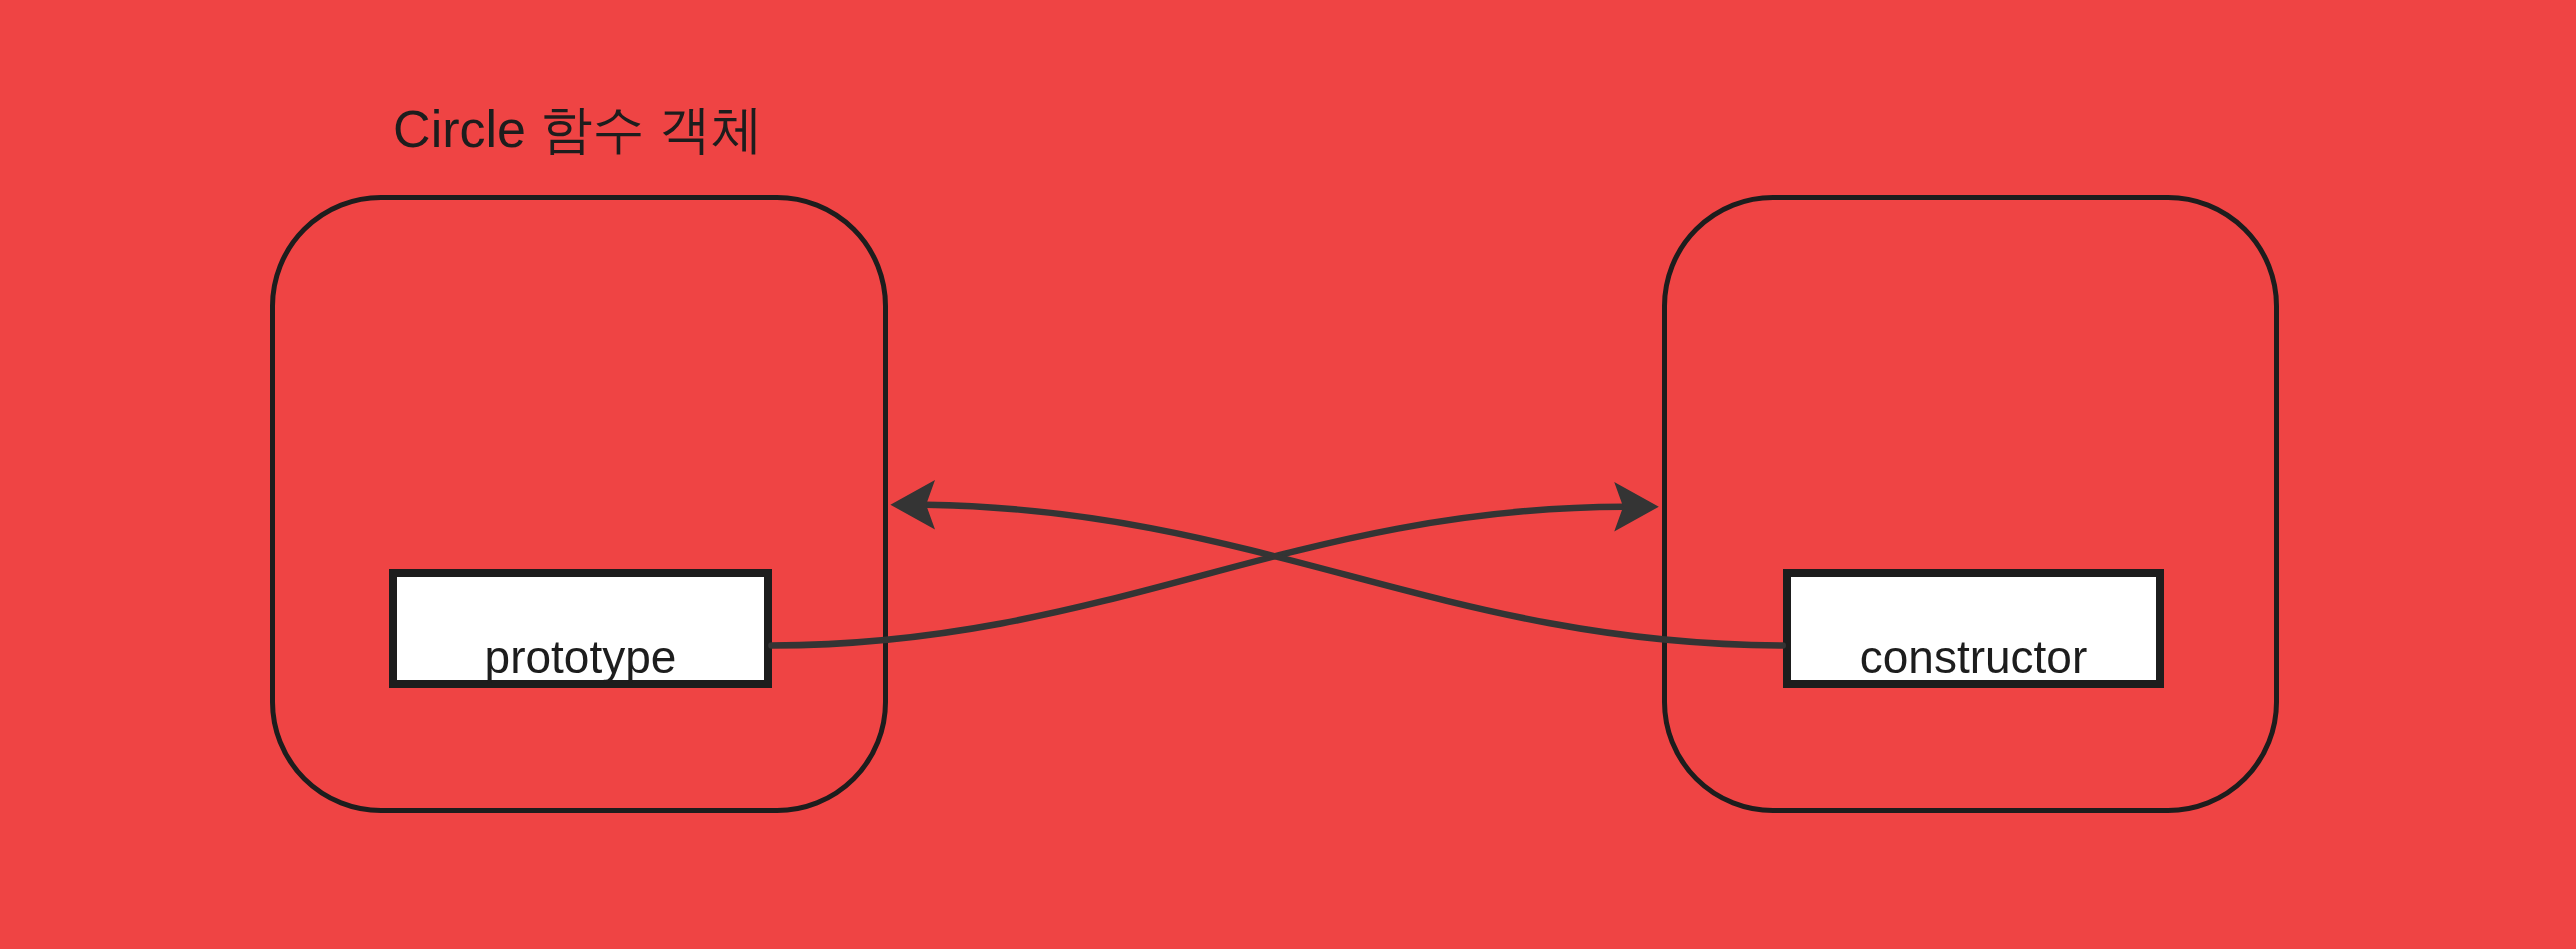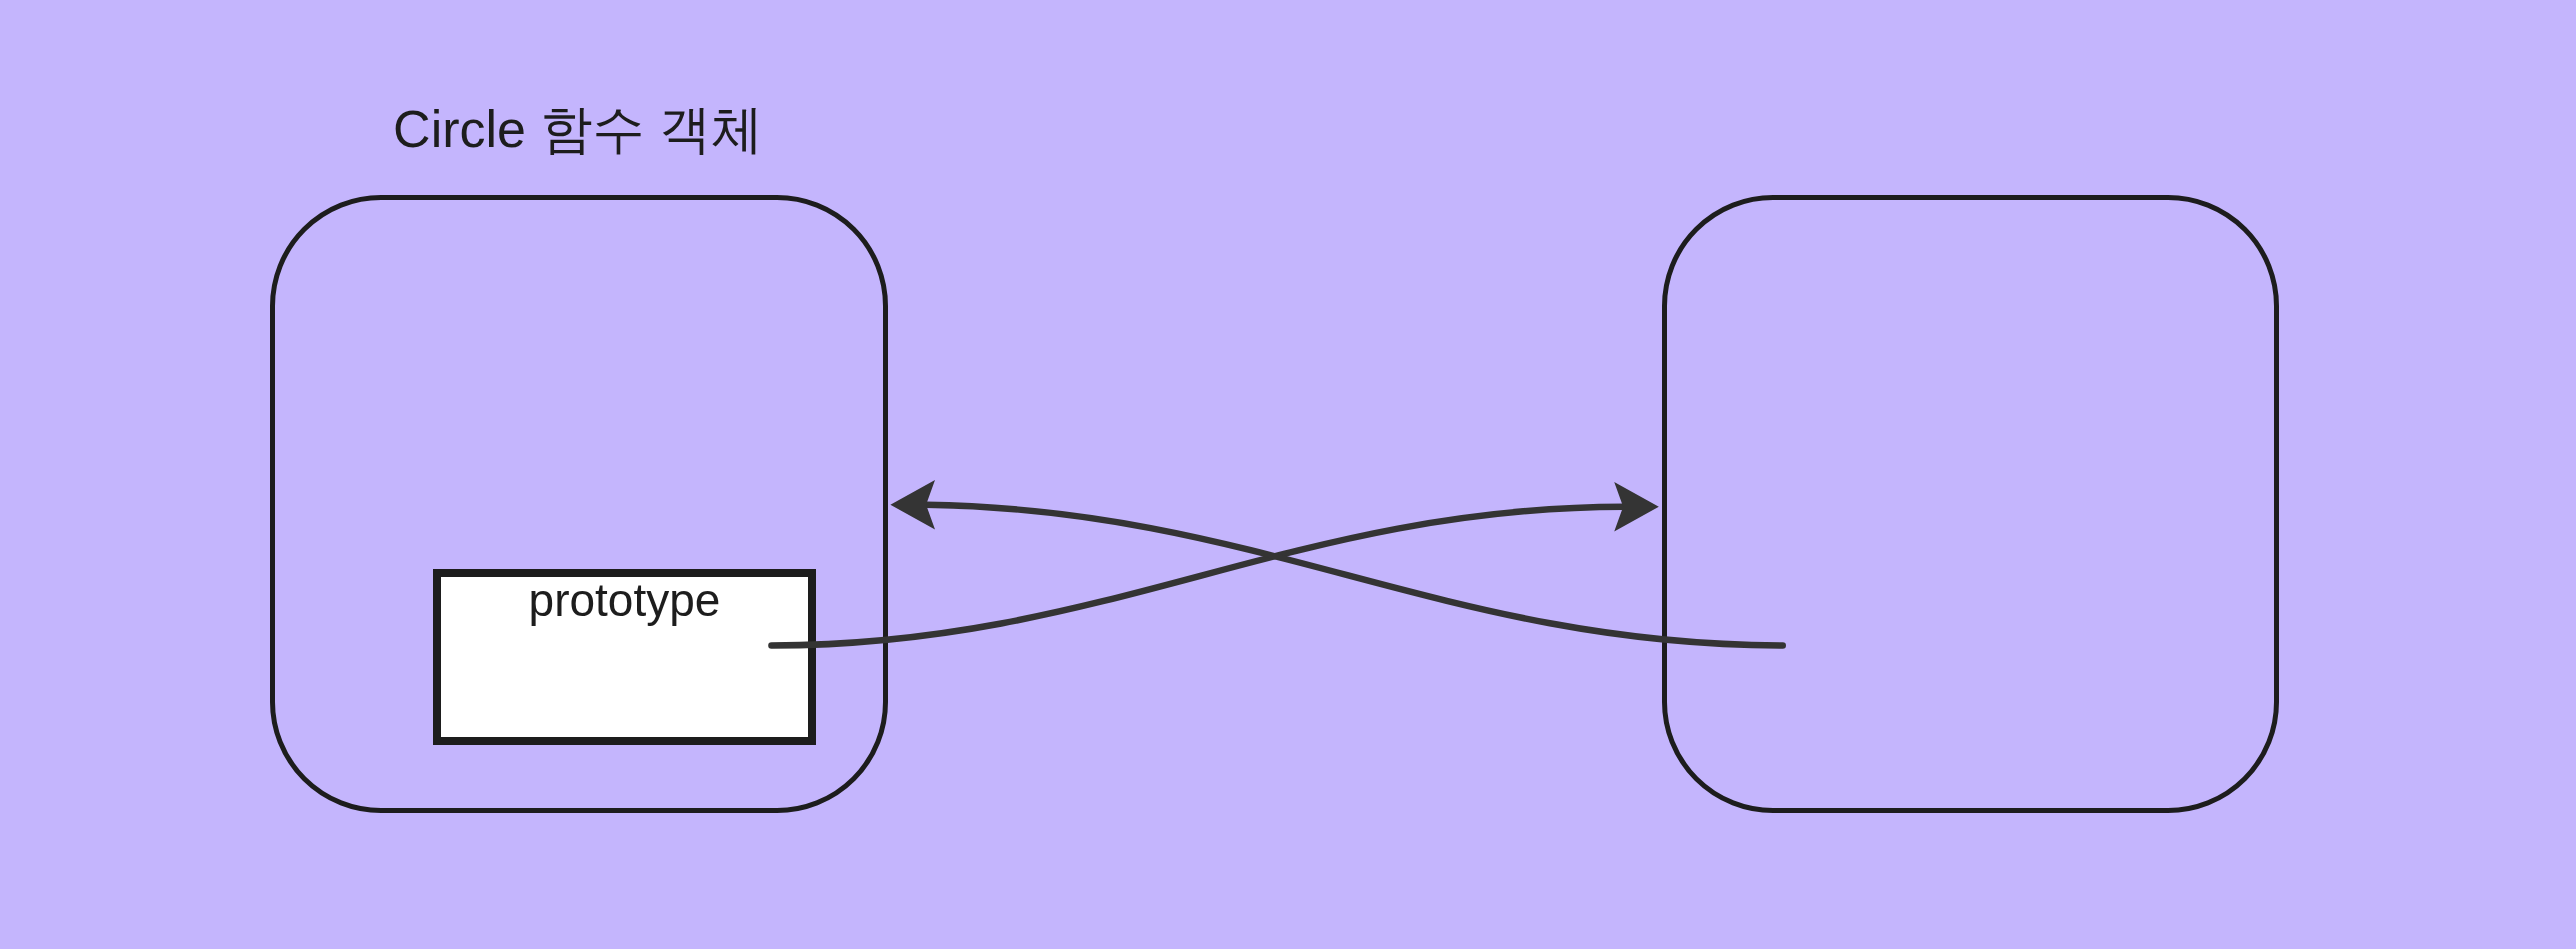--- a/index.html
+++ b/index.html
@@ -4,21 +4,21 @@
 <style>
   html, body {
     margin: 0;
     padding: 0;
     background: #ffffff;
   }
   #diagram-canvas {
     position: relative;
     width: 2576px;
     height: 950px;
-    background: #c4b5fd;
+    background: #ef4444;
     overflow: hidden;
     font-family: "Liberation Sans", "DejaVu Sans", sans-serif;
     color: #1d1d1d;
   }
   .object-title {
     position: absolute;
     top: 99px;
     transform: translateX(-50%);
     white-space: nowrap;
     font-size: 52px;
@@ -36,28 +36,27 @@
     border: 5px solid #1d1d1d;
     border-radius: 111px;
     box-sizing: border-box;
     background: transparent;
   }
   #left-container  { left: 270px; width: 618px; }
   #right-container { left: 1662px; width: 617px; }
   .member-box {
     position: absolute;
     top: 569px;
-    height: 176px;
+    height: 119px;
     border: 8px solid #1d1d1d;
     box-sizing: border-box;
     background: #ffffff;
     display: flex;
-    align-items: flex-start;
+    align-items: flex-end;
     justify-content: center;
-    margin-left: 44px;
   }
   #prototype-box   { left: 389px;  width: 383px; }
   #constructor-box { left: 1783px; width: 381px; }
   .member-label {
     font-size: 46px;
     line-height: 1;
     color: #1d1d1d;
     white-space: nowrap;
   }
   #arrows-layer {
@@ -78,20 +77,23 @@
 
 
   <div id="left-container" class="object-container"></div>
 
   <div id="right-container" class="object-container"></div>
 
   <div id="prototype-box" class="member-box">
     <span class="member-label">prototype</span>
   </div>
 
+  <div id="constructor-box" class="member-box">
+    <span class="member-label">constructor</span>
+  </div>
 
   <svg id="arrows-layer" viewBox="0 0 2598 958">
 
     <path d="M 778 651 C 1120 650, 1300 512, 1638 511" fill="none" stroke-width="6.5" stroke-linecap="round" stroke="#343434"></path>
     <path d="M 1673 511 L 1628 486 L 1637 511 L 1628 536 Z" stroke="none" fill="#343434"></path>
 
     <path d="M 1798 651 C 1456 650, 1272 514, 934 509" fill="none" stroke-width="6.5" stroke-linecap="round" stroke="#343434"></path>
     <path d="M 898 509 L 943 484 L 934 509 L 943 534 Z" stroke="none" fill="#343434"></path>
   </svg>
 

